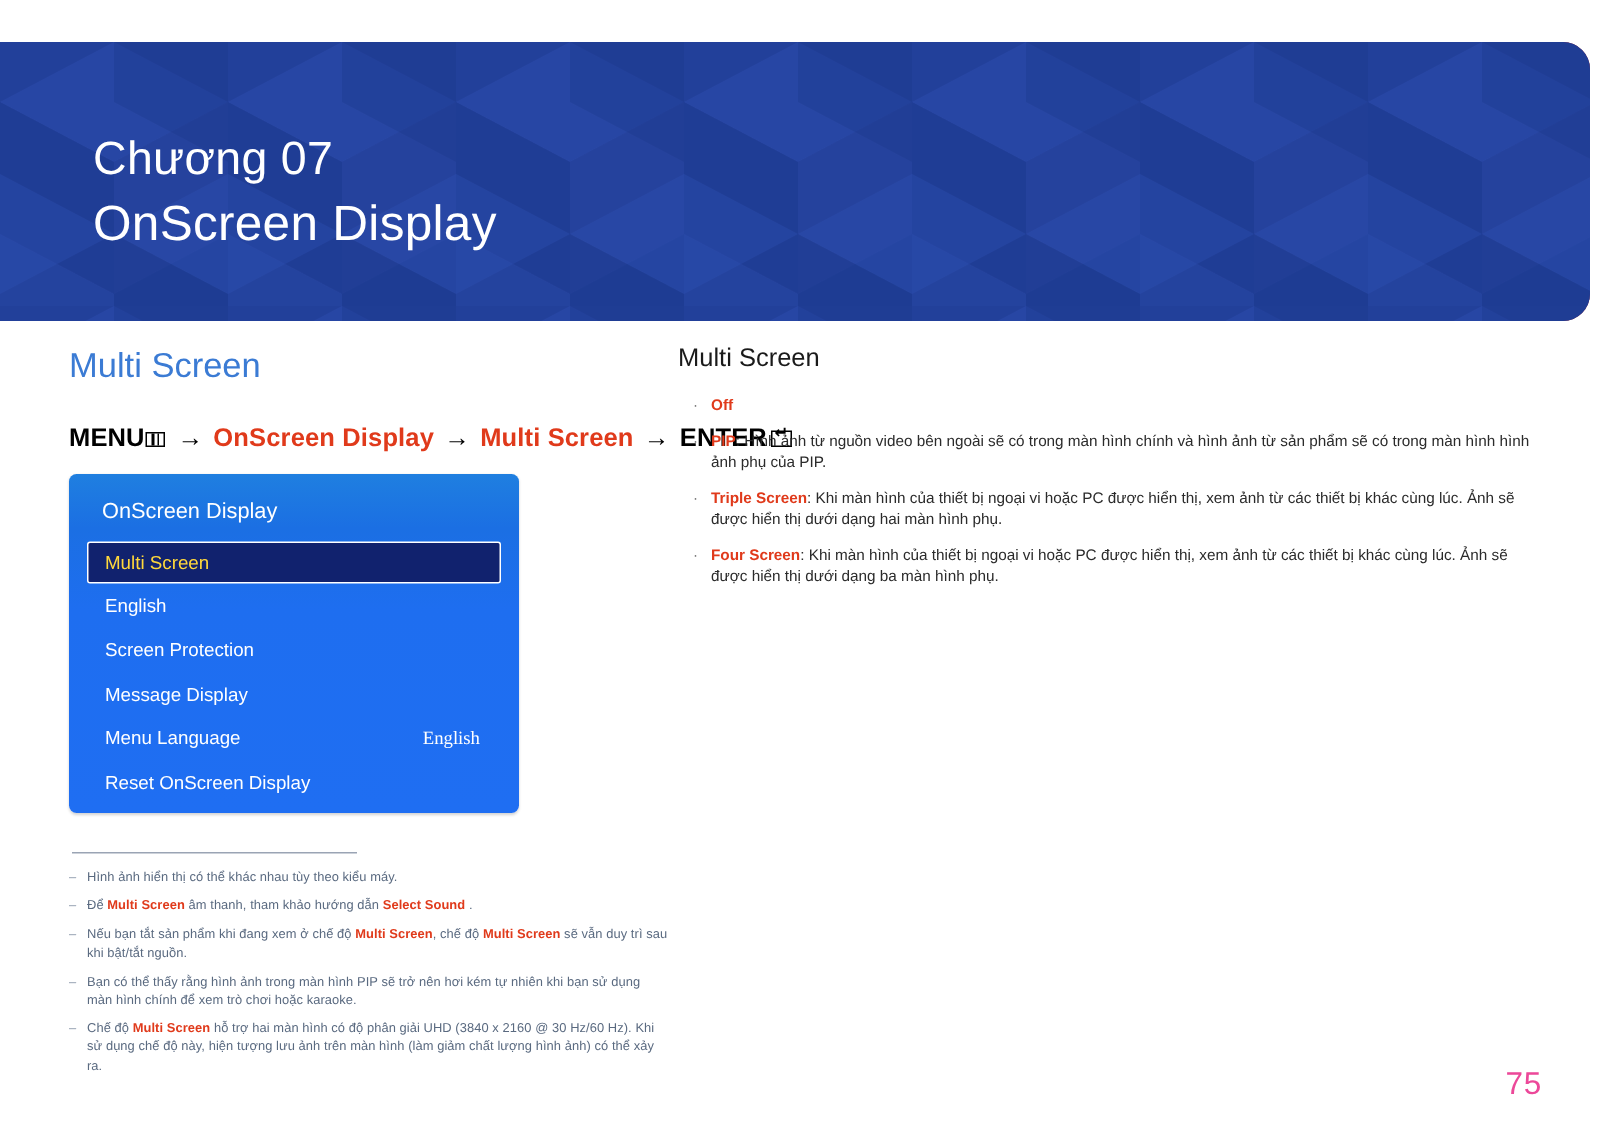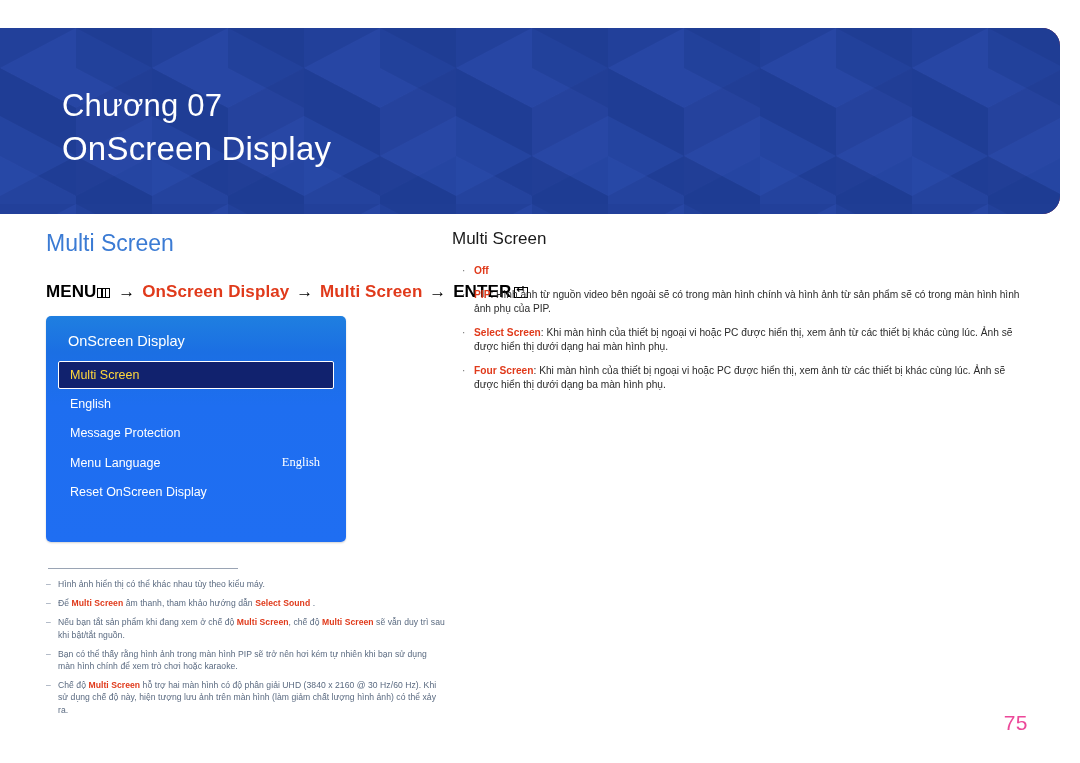--- a/index.html
+++ b/index.html
@@ -284,21 +284,24 @@
     <div id="osd-box">
       <div id="osd-header">OnScreen Display</div>
       <div id="osd-rows">
           <div class="osd-row selected">
             <span class="osd-label">Multi Screen</span>
           </div>
           <div class="osd-row">
             <span class="osd-label">English</span>
           </div>
           <div class="osd-row">
-            <span class="osd-label">Message Protection</span>
+            <span class="osd-label">Screen Protection</span>
+          </div>
+          <div class="osd-row">
+            <span class="osd-label">Message Display</span>
           </div>
           <div class="osd-row">
             <span class="osd-label">Menu Language</span>
             <span class="osd-value">English</span>
           </div>
           <div class="osd-row">
             <span class="osd-label">Reset OnScreen Display</span>
           </div>
         </div>
     </div>
@@ -334,21 +337,21 @@
         <div class="bullet-item">
           <span class="dot">·</span>
           <span class="btext"><span class="term">Off</span></span>
         </div>
         <div class="bullet-item">
           <span class="dot">·</span>
           <span class="btext"><span class="term">PIP</span><span>: </span><span>Hình ảnh từ nguồn video bên ngoài sẽ có trong màn hình chính và hình ảnh từ sản phẩm sẽ có trong màn hình hình ảnh phụ của PIP.</span></span>
         </div>
         <div class="bullet-item">
           <span class="dot">·</span>
-          <span class="btext"><span class="term">Select Screen</span><span>: </span><span>Khi màn hình của thiết bị ngoại vi hoặc PC được hiển thị, xem ảnh từ các thiết bị khác cùng lúc. Ảnh sẽ được hiển thị dưới dạng hai màn hình phụ.</span></span>
+          <span class="btext"><span class="term">Triple Screen</span><span>: </span><span>Khi màn hình của thiết bị ngoại vi hoặc PC được hiển thị, xem ảnh từ các thiết bị khác cùng lúc. Ảnh sẽ được hiển thị dưới dạng hai màn hình phụ.</span></span>
         </div>
         <div class="bullet-item">
           <span class="dot">·</span>
           <span class="btext"><span class="term">Four Screen</span><span>: </span><span>Khi màn hình của thiết bị ngoại vi hoặc PC được hiển thị, xem ảnh từ các thiết bị khác cùng lúc. Ảnh sẽ được hiển thị dưới dạng ba màn hình phụ.</span></span>
         </div>
       </div>
   </div>
 
   <div id="page-number">75</div>
 </div>

